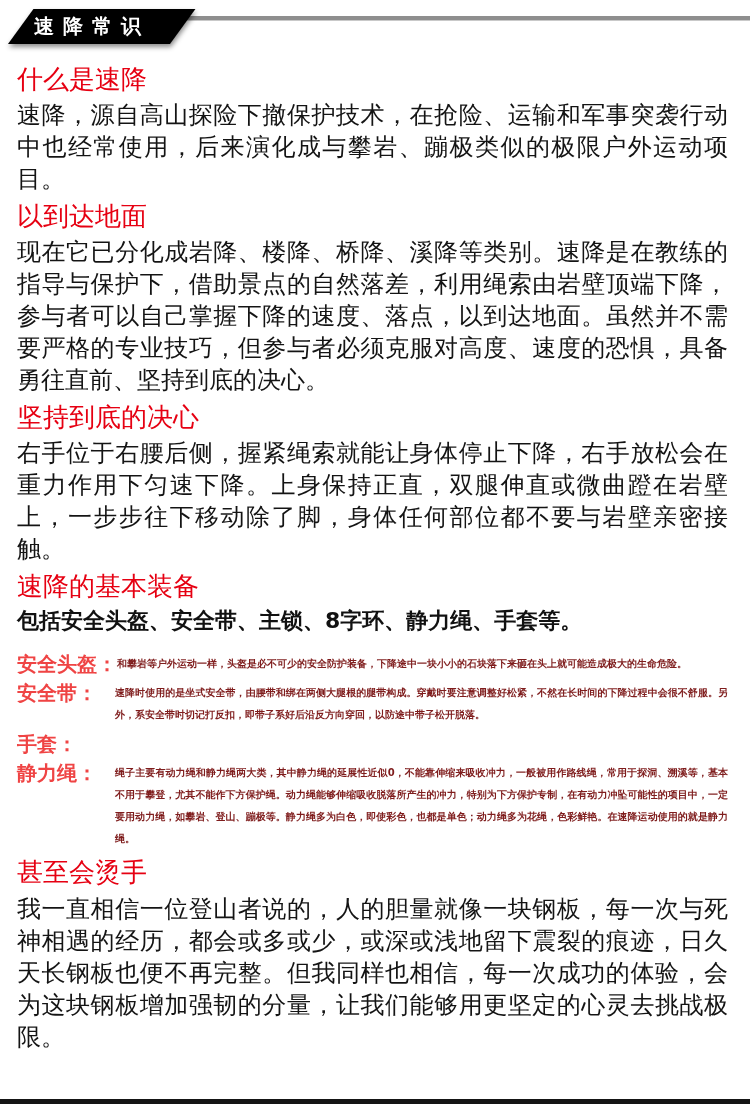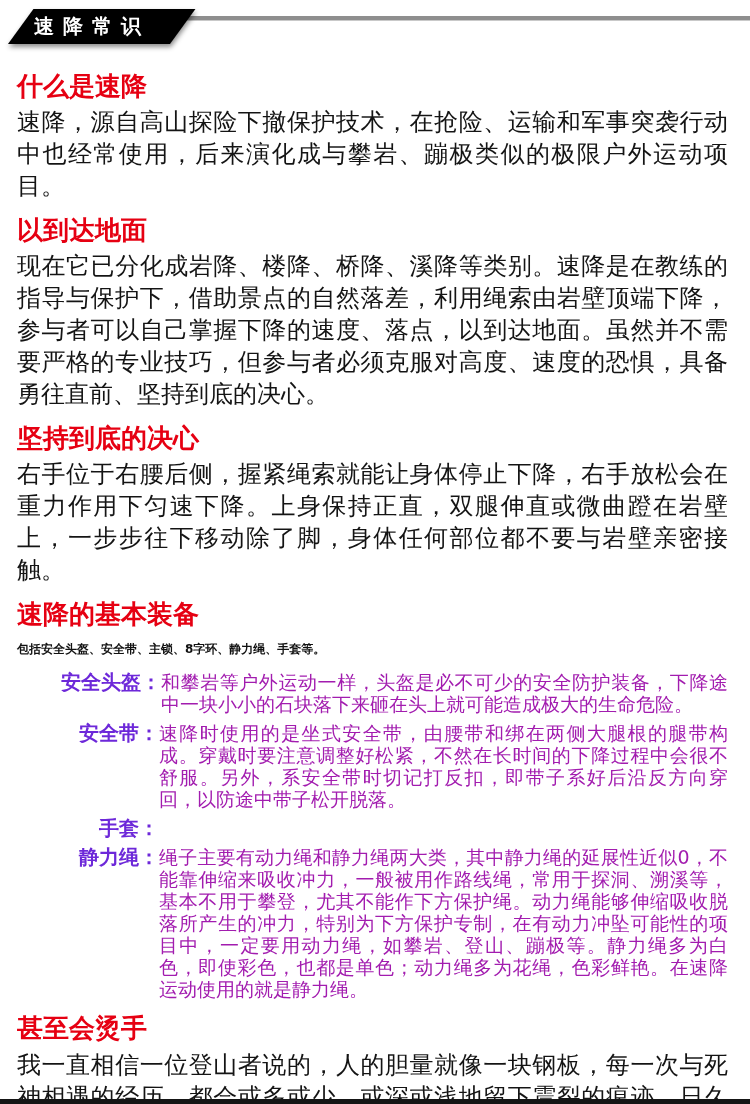--- a/index.html
+++ b/index.html
@@ -45,57 +45,56 @@
     line-height: 35px;
     text-align: center;
     padding-left: 6px;
     white-space: nowrap;
   }
 
   
   .content { padding: 0 22px 0 17px; }
   .section-heading {
     font-size: 26px;
-    font-weight: bold;
+    font-weight: normal;
     color: #e60012;
     line-height: 30px;
-    margin: 13px 0 5px 0;
+    margin: 6px 0 5px 0;
   }
   .para {
     font-size: 24px;
     line-height: 32px;
     text-align: justify;
     color: #141414;
   }
   .equip-intro {
-    font-size: 12px;
+    font-size: 22px;
     font-weight: bold;
     line-height: 30px;
-    margin-bottom: 7px;
+    margin-bottom: 17px;
     color: #111111;
   }
 
   
   .equip-item { display: flex; margin-bottom: 7px; }
   .equip-term-col {
     flex: 0 0 98px;
-    text-align: right;
     font-weight: bold;
     font-size: 20px;
     line-height: 22px;
-    color: #6d28d9;
+    color: #ef4444;
     white-space: nowrap;
-    margin-left: 44px;
   }
   .equip-desc {
     flex: 1;
-    font-size: 19px;
+    font-size: 10px;
     line-height: 22px;
     text-align: justify;
-    color: #a21caf;
+    color: #7f1d1d;
+    font-weight: bold;
   }
 
   .feel-para { margin-top: 6px; }
 
   
   .bottom-bar {
     position: absolute;
     left: 0; right: 0; bottom: 0;
     height: 5px;
     background: #151515;

